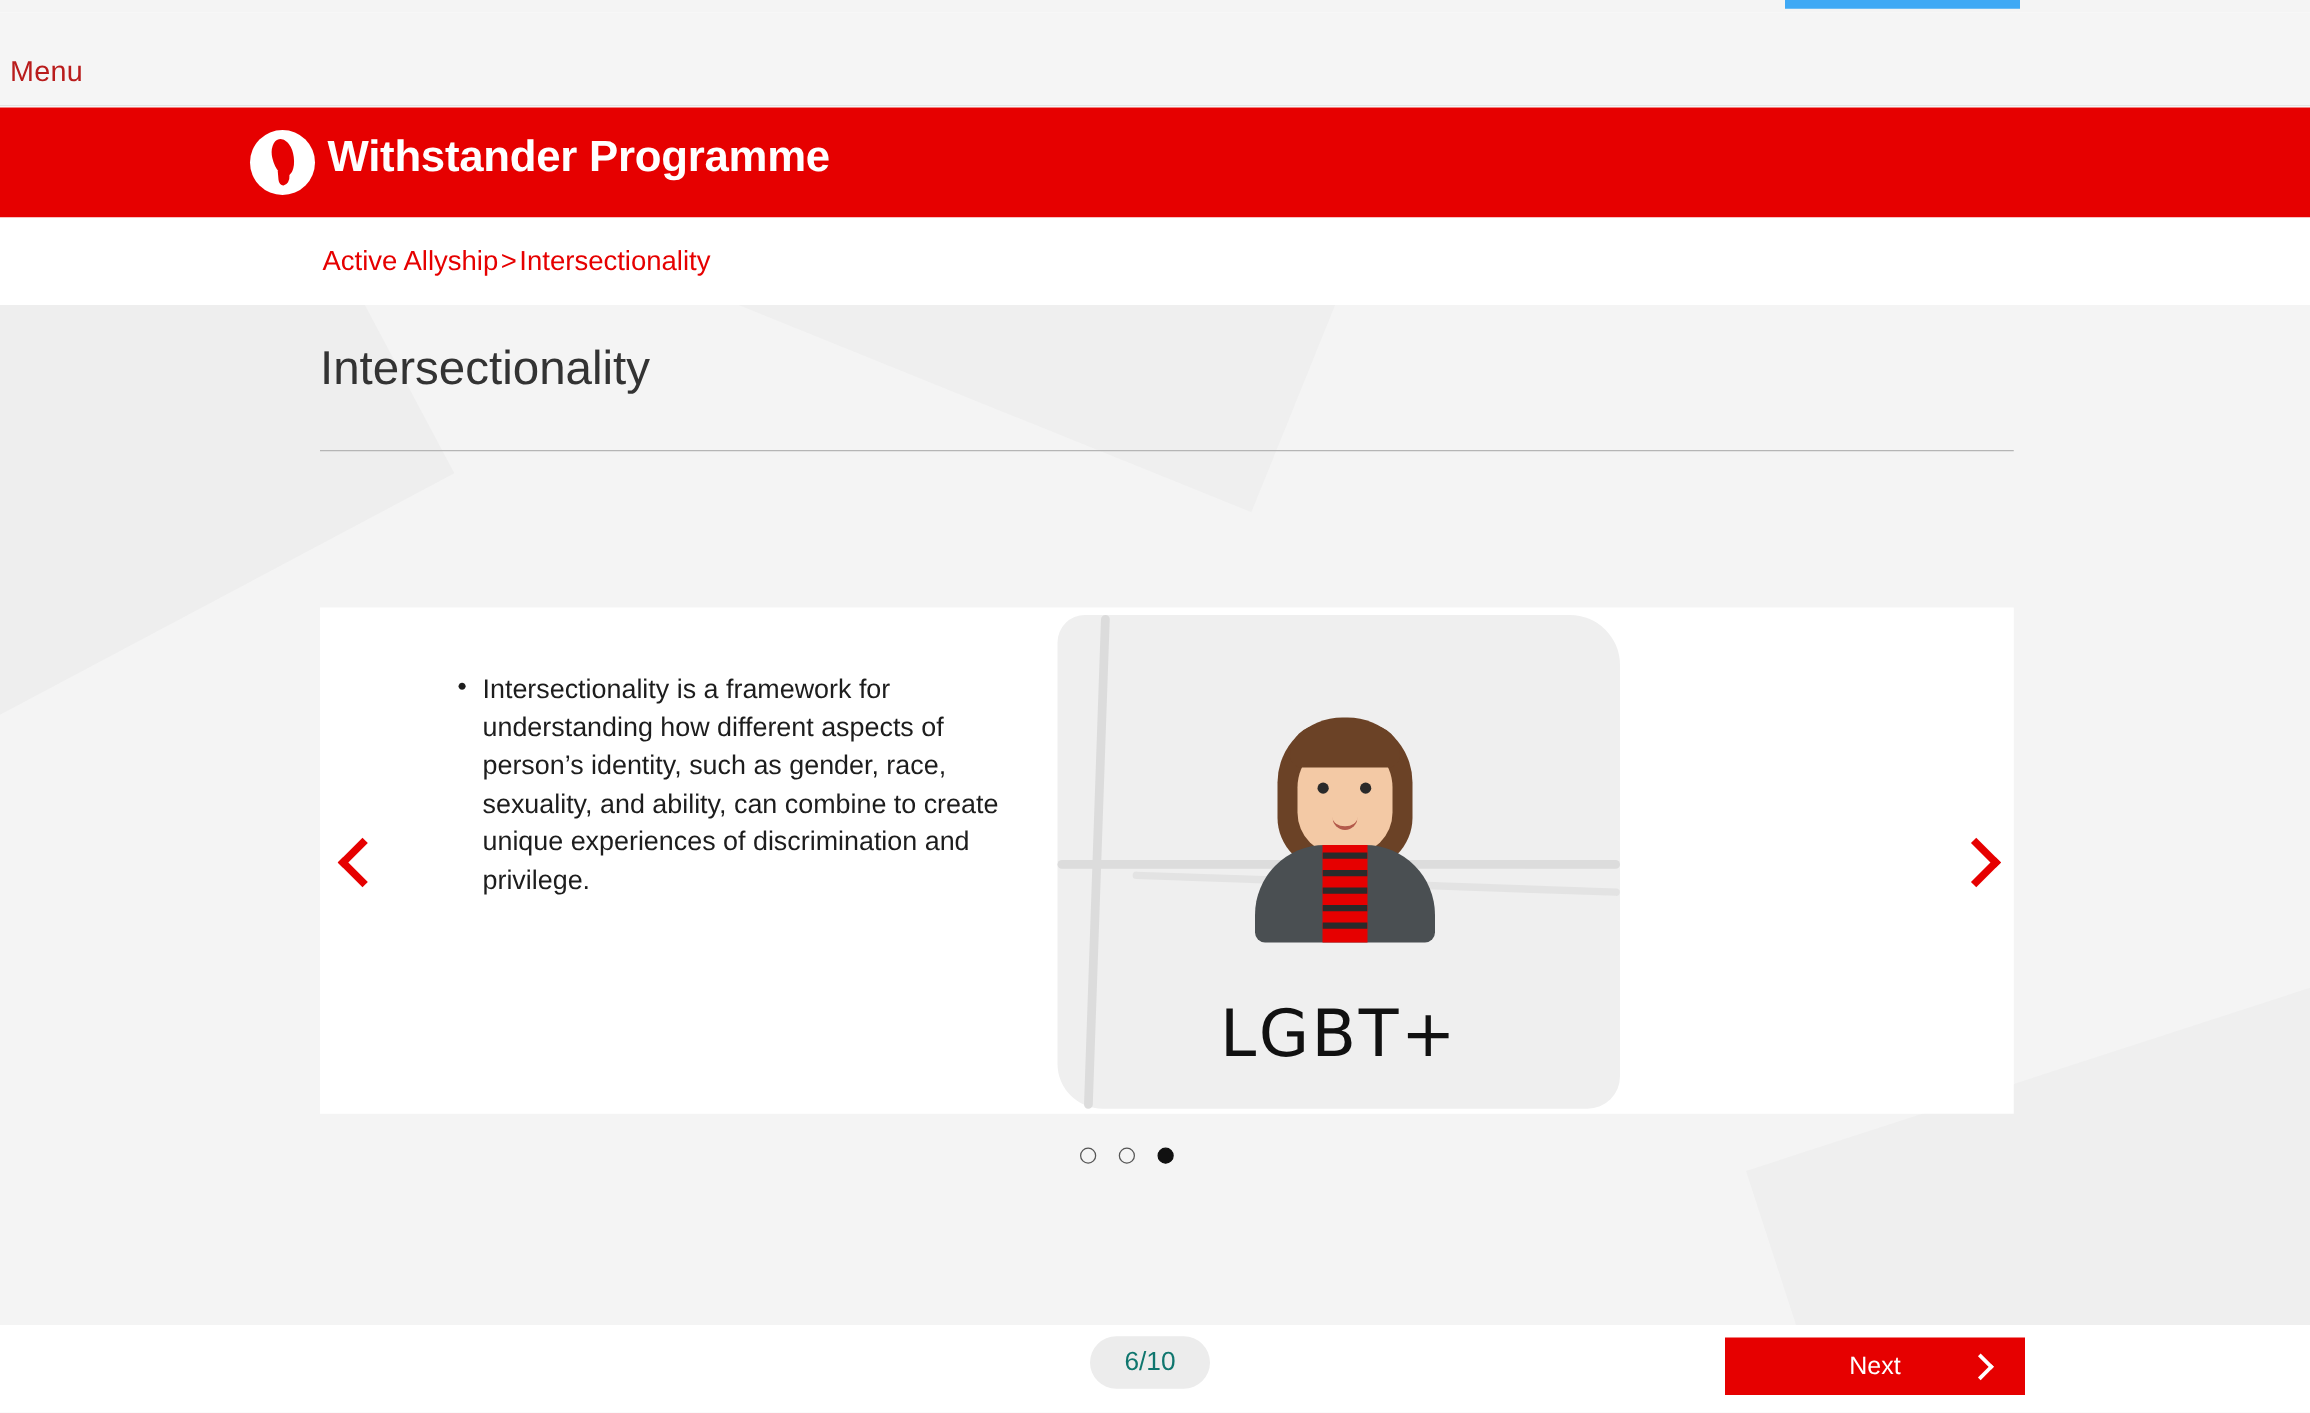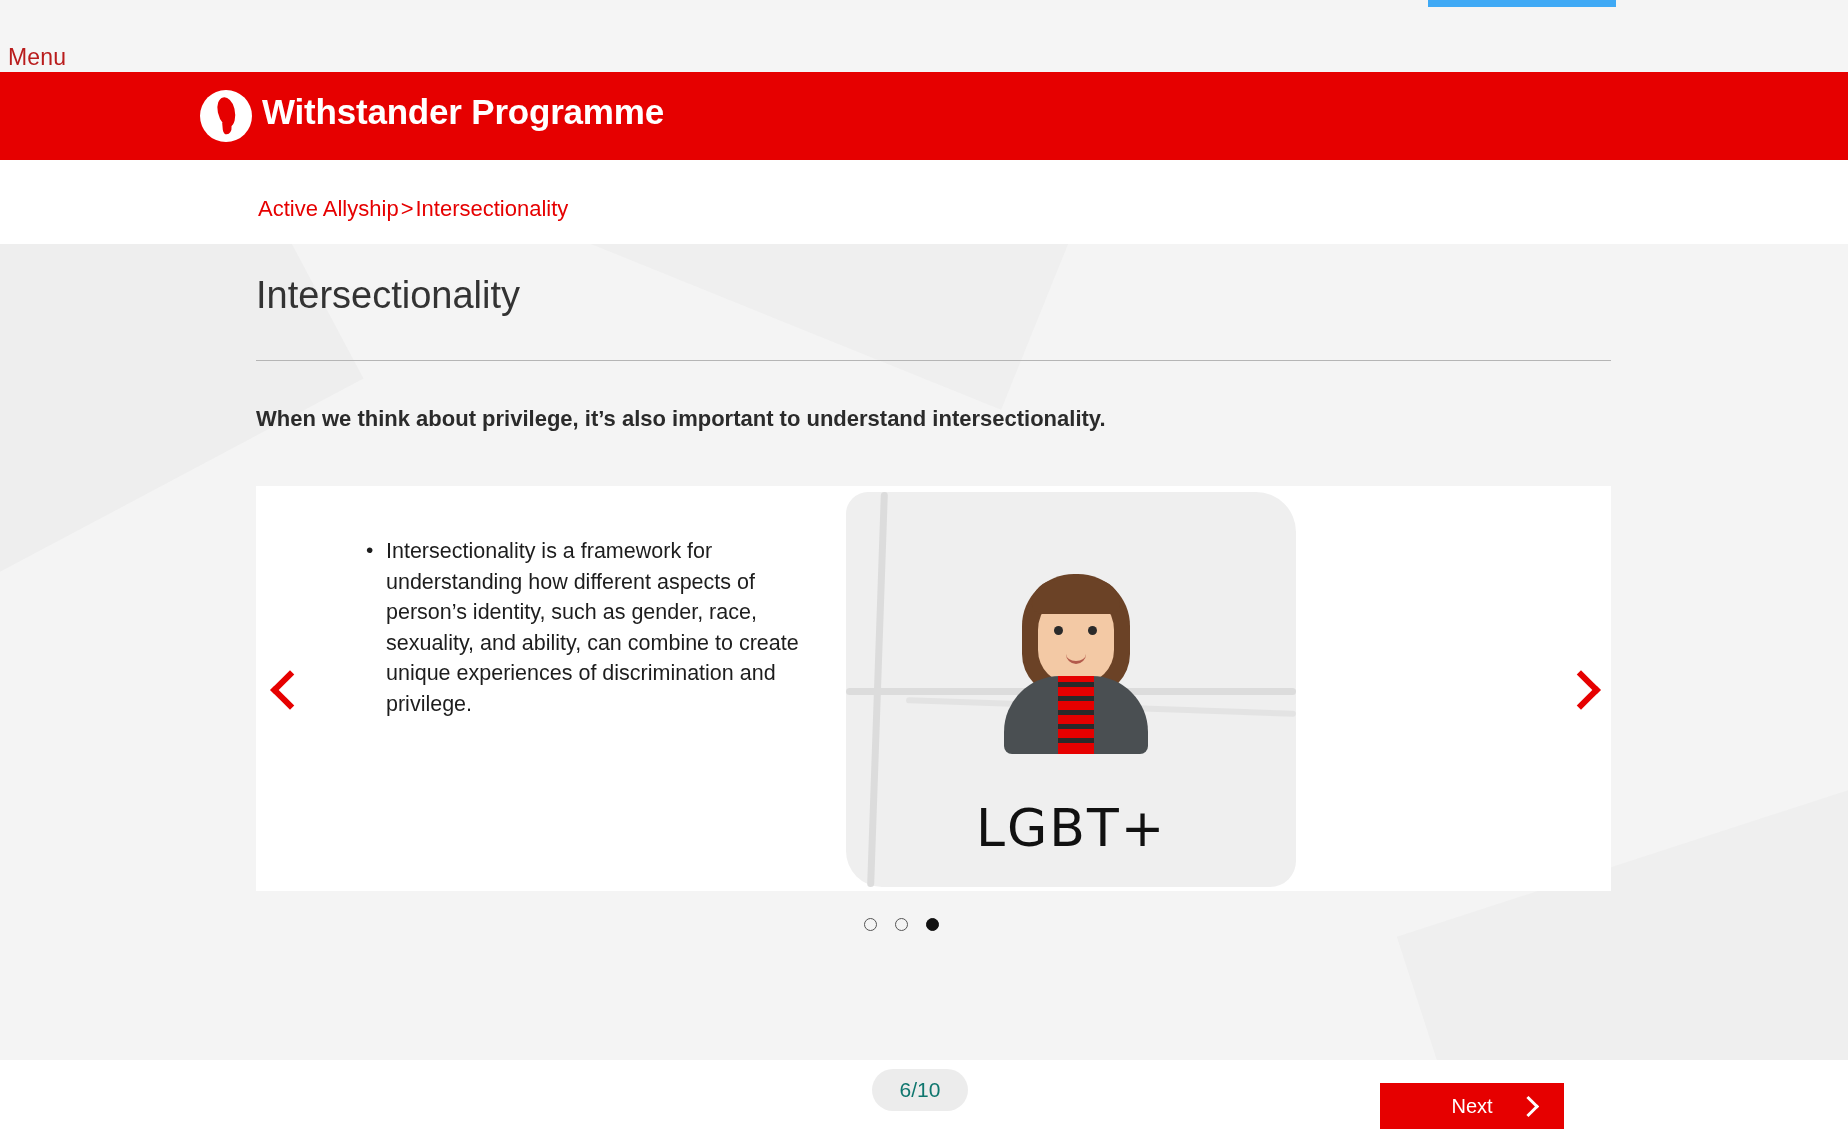--- a/index.html
+++ b/index.html
@@ -48,21 +48,21 @@
     left: 8px;
     top: 34px;
     font-size: 23px;
     color: #b91c1c;
     letter-spacing: 0.2px;
   }
 
   
   .red-header {
     position: absolute;
-    top: 72px; left: 0;
+    top: 86px; left: 0;
     width: 1848px;
     height: 88px;
     background: #e60000;
   }
   .logo {
     position: absolute;
     left: 200px;
     top: 18px;
     width: 52px;
     height: 52px;
@@ -467,22 +467,22 @@
     border-radius: 21px;
     color: #0f766e;
     font-size: 21px;
     display: flex;
     align-items: center;
     justify-content: center;
   }
   .btn-next {
     position: absolute;
     left: 1380px;
-    top: 23px;
-    width: 184px;
+    top: 10px;
+    width: 240px;
     height: 46px;
     background: #e60000;
     cursor: pointer;
   }
   .btn-next .label {
     position: absolute;
     left: 0; right: 0;
     top: 12px;
     text-align: center;
     font-size: 20px;
@@ -524,21 +524,20 @@
 </div>
 
 <div class="content-area">
   <div class="bg-shape-1"></div>
   <div class="bg-shape-2"></div>
   <div class="bg-shape-3"></div>
 
   <div class="page-panel">
     <div class="page-title">Intersectionality</div>
     <div class="title-rule"></div>
-    <div class="lead-text">When we think about privilege, it’s also important to understand intersectionality.</div>
 
     <div class="carousel-card">
       <div class="carousel-inner">
 
         <div class="arrow prev">
           <span class="chev"></span>
         </div>
         <div class="arrow next">
           <span class="chev"></span>
         </div>

